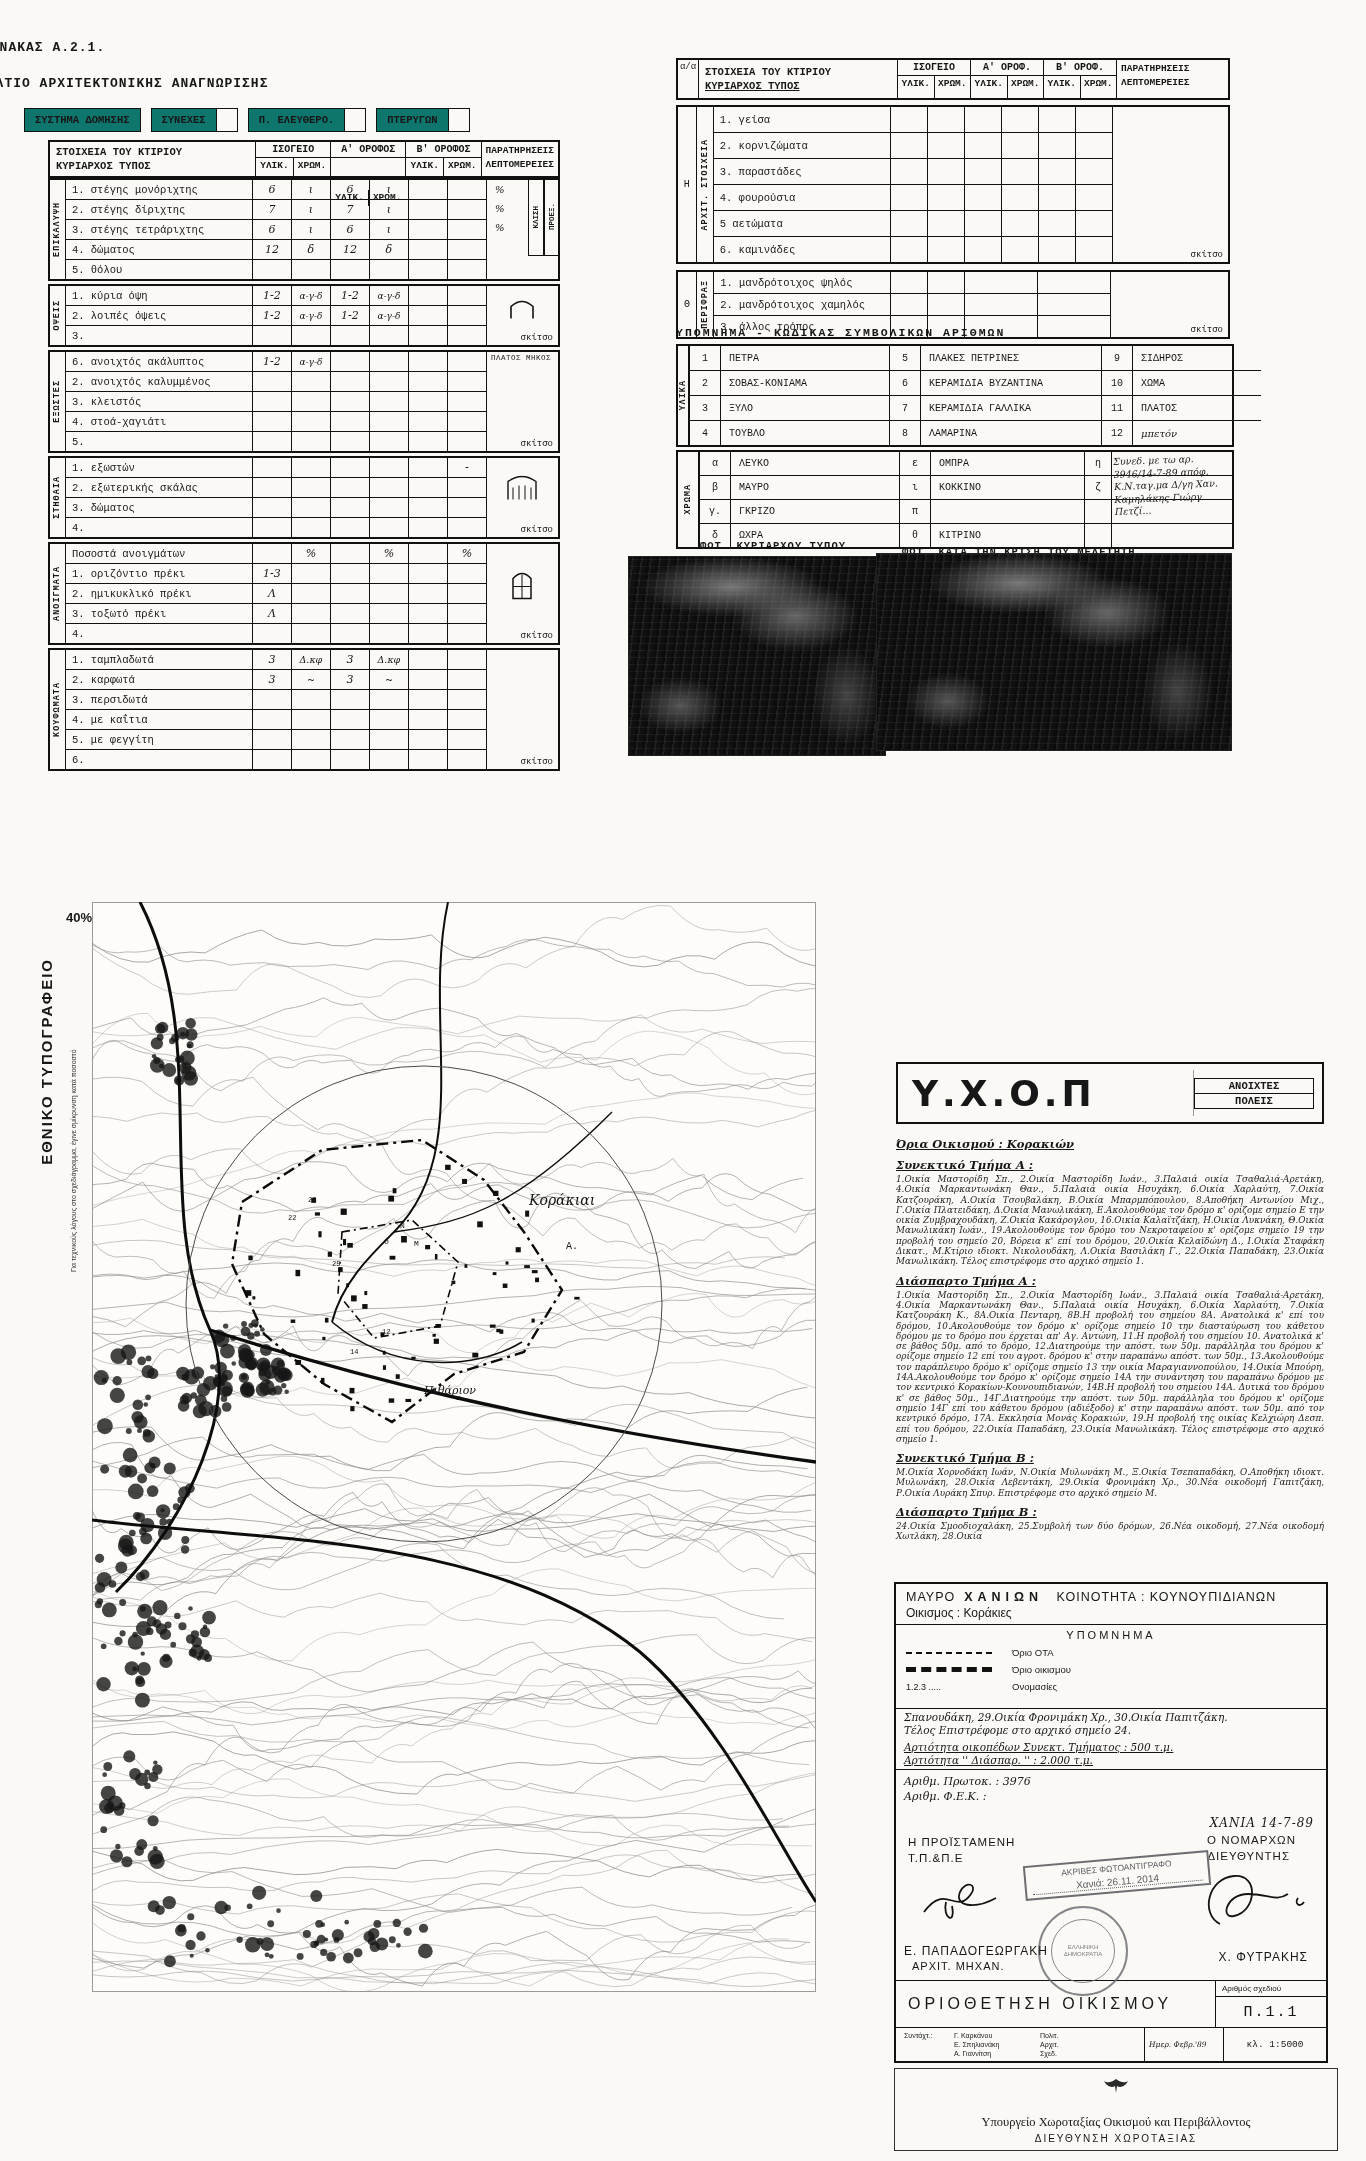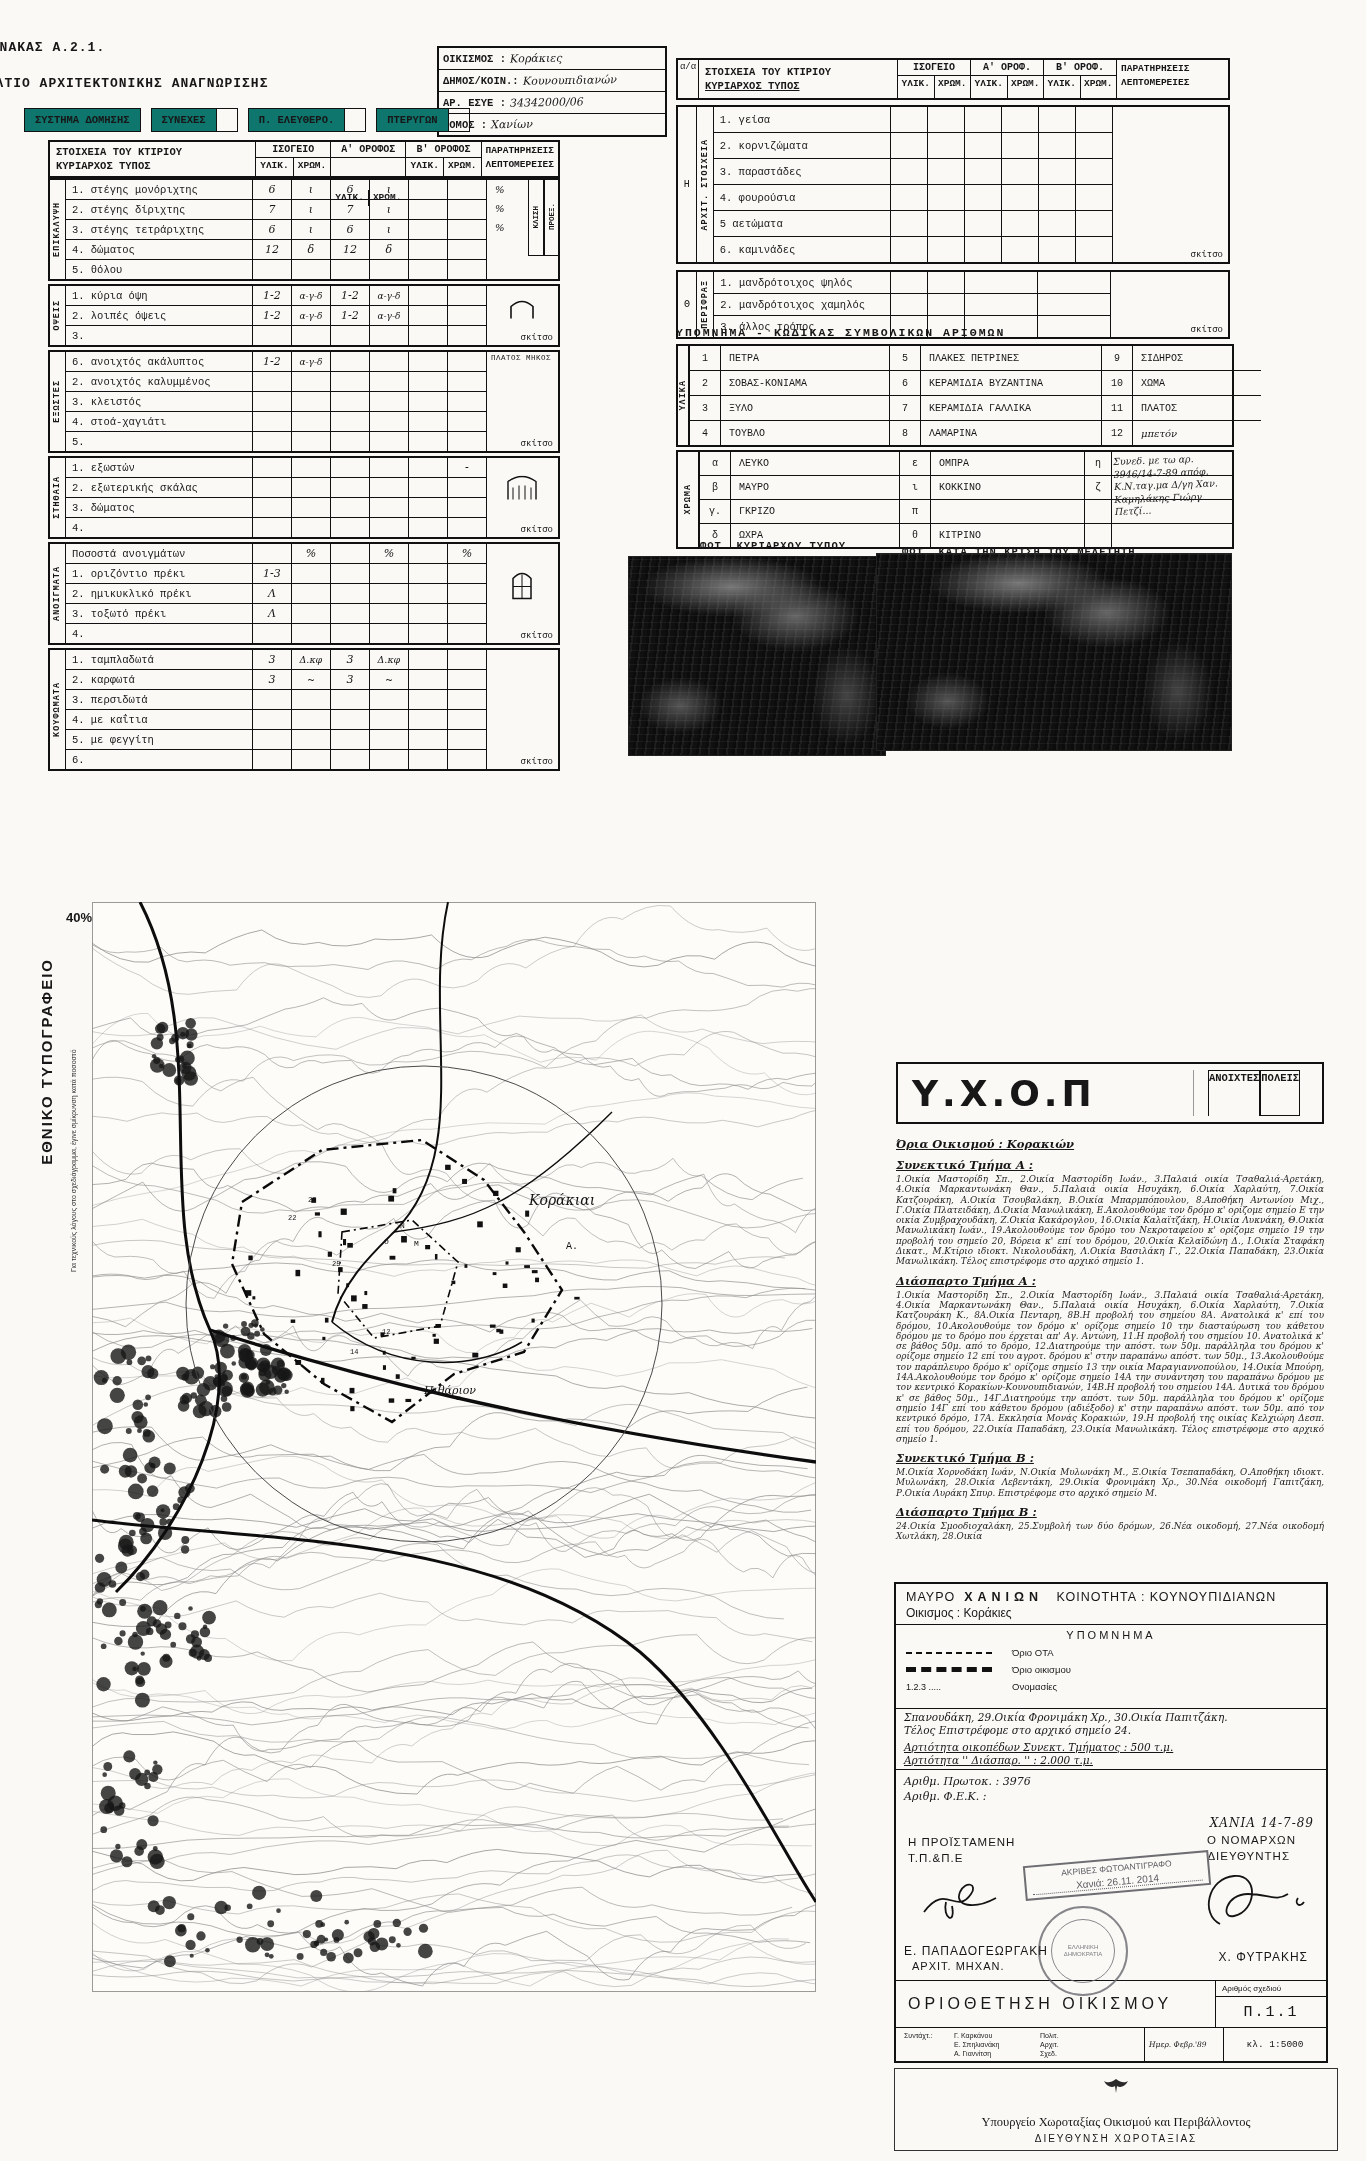--- a/index.html
+++ b/index.html
@@ -101,21 +101,21 @@
   .gpo-big{position:absolute;left:2px;top:56px;writing-mode:vertical-rl;transform:rotate(180deg);
            font-size:15px;font-weight:bold;letter-spacing:2px;font-family:"Liberation Sans",sans-serif;}
   .gpo-small{position:absolute;left:34px;top:40px;writing-mode:vertical-rl;transform:rotate(180deg);
            font-size:7px;line-height:8px;width:18px;height:330px;font-family:"Liberation Sans",sans-serif;color:#333;}
   .gpo-pct{position:absolute;left:30px;top:8px;font-size:13px;font-weight:bold;font-family:"Liberation Sans",sans-serif;}
   .mapwrap{left:92px;top:902px;width:724px;height:1090px;}
   
   .yxop{left:896px;top:1062px;width:424px;height:58px;border:2.5px solid #111;display:flex;align-items:stretch;background:#faf9f6;}
   .yxop .logo{flex:1;display:flex;align-items:center;padding-left:14px;font-size:36px;font-weight:900;
               font-family:"DejaVu Sans",sans-serif;letter-spacing:4px;}
-  .yxop .tagbox{width:120px;border-left:1px solid #999;margin:6px 8px;display:flex;justify-content:center;}
+  .yxop .tagbox{width:120px;border-left:1px solid #999;margin:6px 8px;display:flex;flex-direction:column;justify-content:center;}
   .yxop .t1{font-size:10.5px;font-weight:bold;text-align:center;border:1.5px solid #111;border-bottom:none;padding:1px 0;}
   .yxop .t2{font-size:10.5px;font-weight:bold;text-align:center;border:1.5px solid #111;padding:1px 0;}
   .report{left:896px;top:1130px;width:428px;}
   .rhead{font-family:"DejaVu Serif",serif;font-style:italic;font-size:11.5px;font-weight:bold;
          text-decoration:underline;margin:7px 0 2px;}
   .rtext{font-family:"DejaVu Serif",serif;font-style:italic;font-size:8.8px;line-height:10.3px;
          text-align:justify;color:#1d1d1d;}
   
   .nomos{left:894px;top:1582px;width:430px;border:2px solid #111;background:#faf9f6;}
   .nb-r1{border-bottom:1.6px solid #111;padding:6px 10px 4px;}
@@ -159,42 +159,20 @@
   .sigsvg{position:absolute;}
 </style>
 </head>
 <body>
 
 <div class="sheet">
 
   <div class="abs title1">ΠΙΝΑΚΑΣ Α.2.1.</div>
   <div class="abs title2">ΔΕΛΤΙΟ ΑΡΧΙΤΕΚΤΟΝΙΚΗΣ ΑΝΑΓΝΩΡΙΣΗΣ</div>
 
-  <div class="abs idbox">
-
-      <div class="idrow">
-        <span class="lbl">ΟΙΚΙΣΜΟΣ :</span>
-        <span class="val hand">Κοράκιες</span>
-      </div>
-
-      <div class="idrow">
-        <span class="lbl">ΔΗΜΟΣ/ΚΟΙΝ.:</span>
-        <span class="val hand">Κουνουπιδιανών</span>
-      </div>
-
-      <div class="idrow">
-        <span class="lbl">ΑΡ. ΕΣΥΕ :</span>
-        <span class="val hand">34342000/06</span>
-      </div>
-
-      <div class="idrow">
-        <span class="lbl">ΝΟΜΟΣ :</span>
-        <span class="val hand">Χανίων</span>
-      </div>
-    </div>
 
   <div class="abs strip">
     <div class="scell">ΣΥΣΤΗΜΑ ΔΟΜΗΣΗΣ</div>
     <div class="sopt">
       <div class="scell">ΣΥΝΕΧΕΣ</div>
       <div class="scb"></div>
     </div>
     <div class="sopt">
       <div class="scell">Π. ΕΛΕΥΘΕΡΟ.</div>
       <div class="scb"></div>

